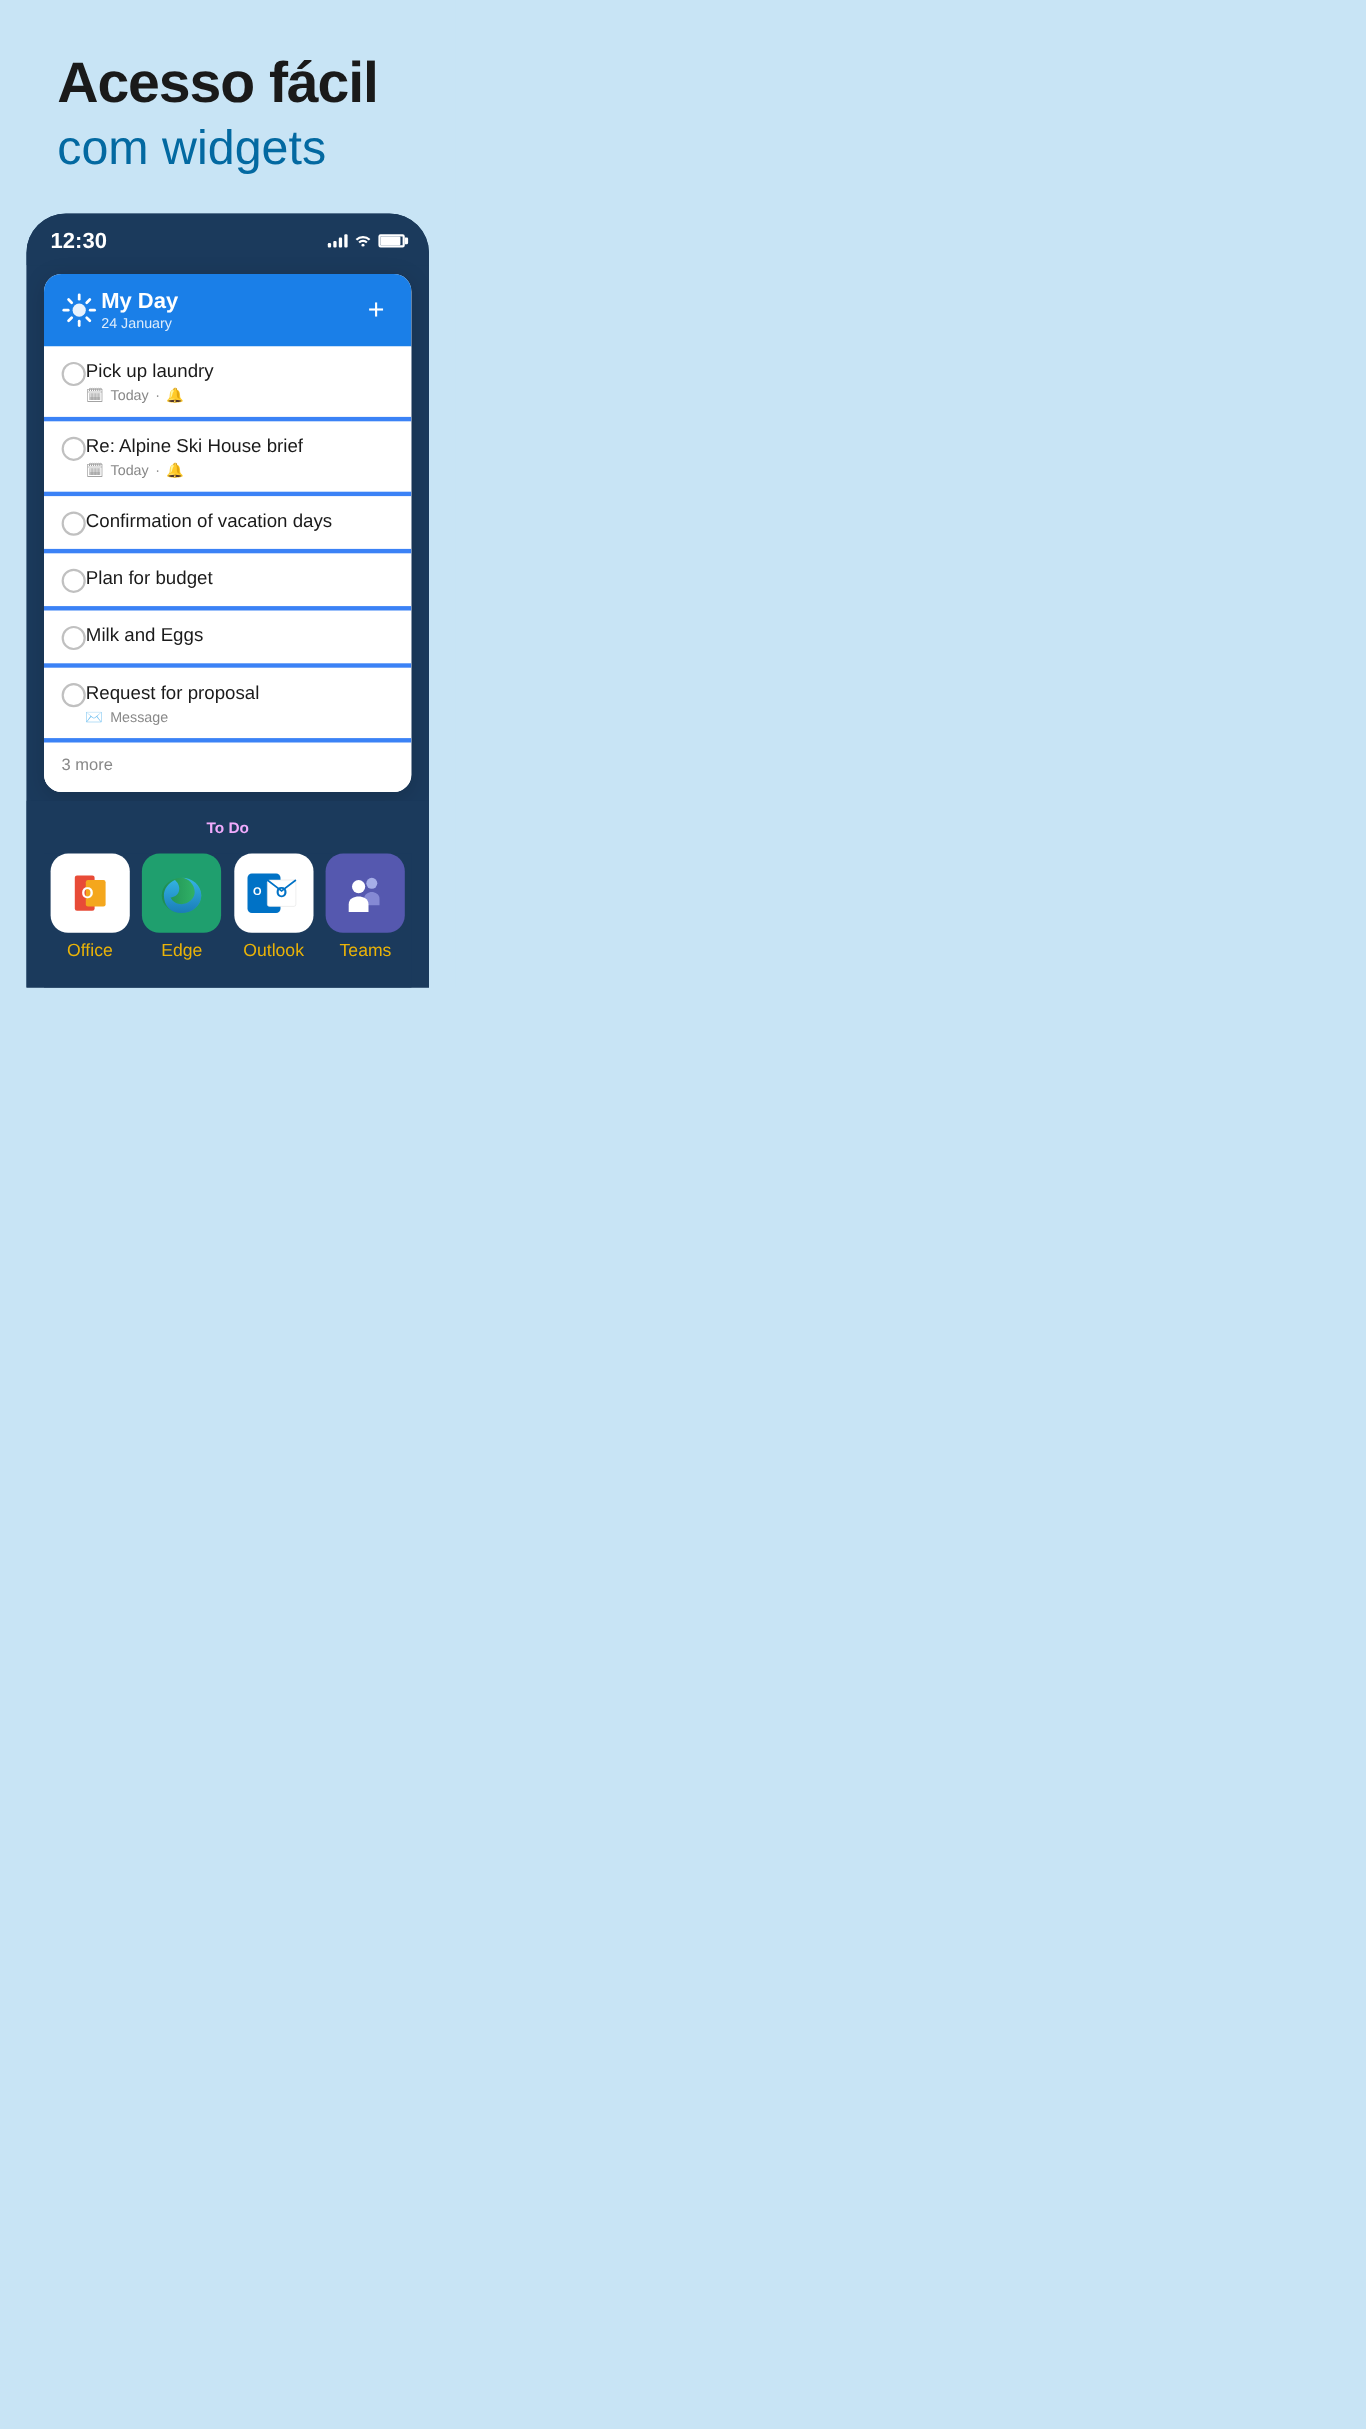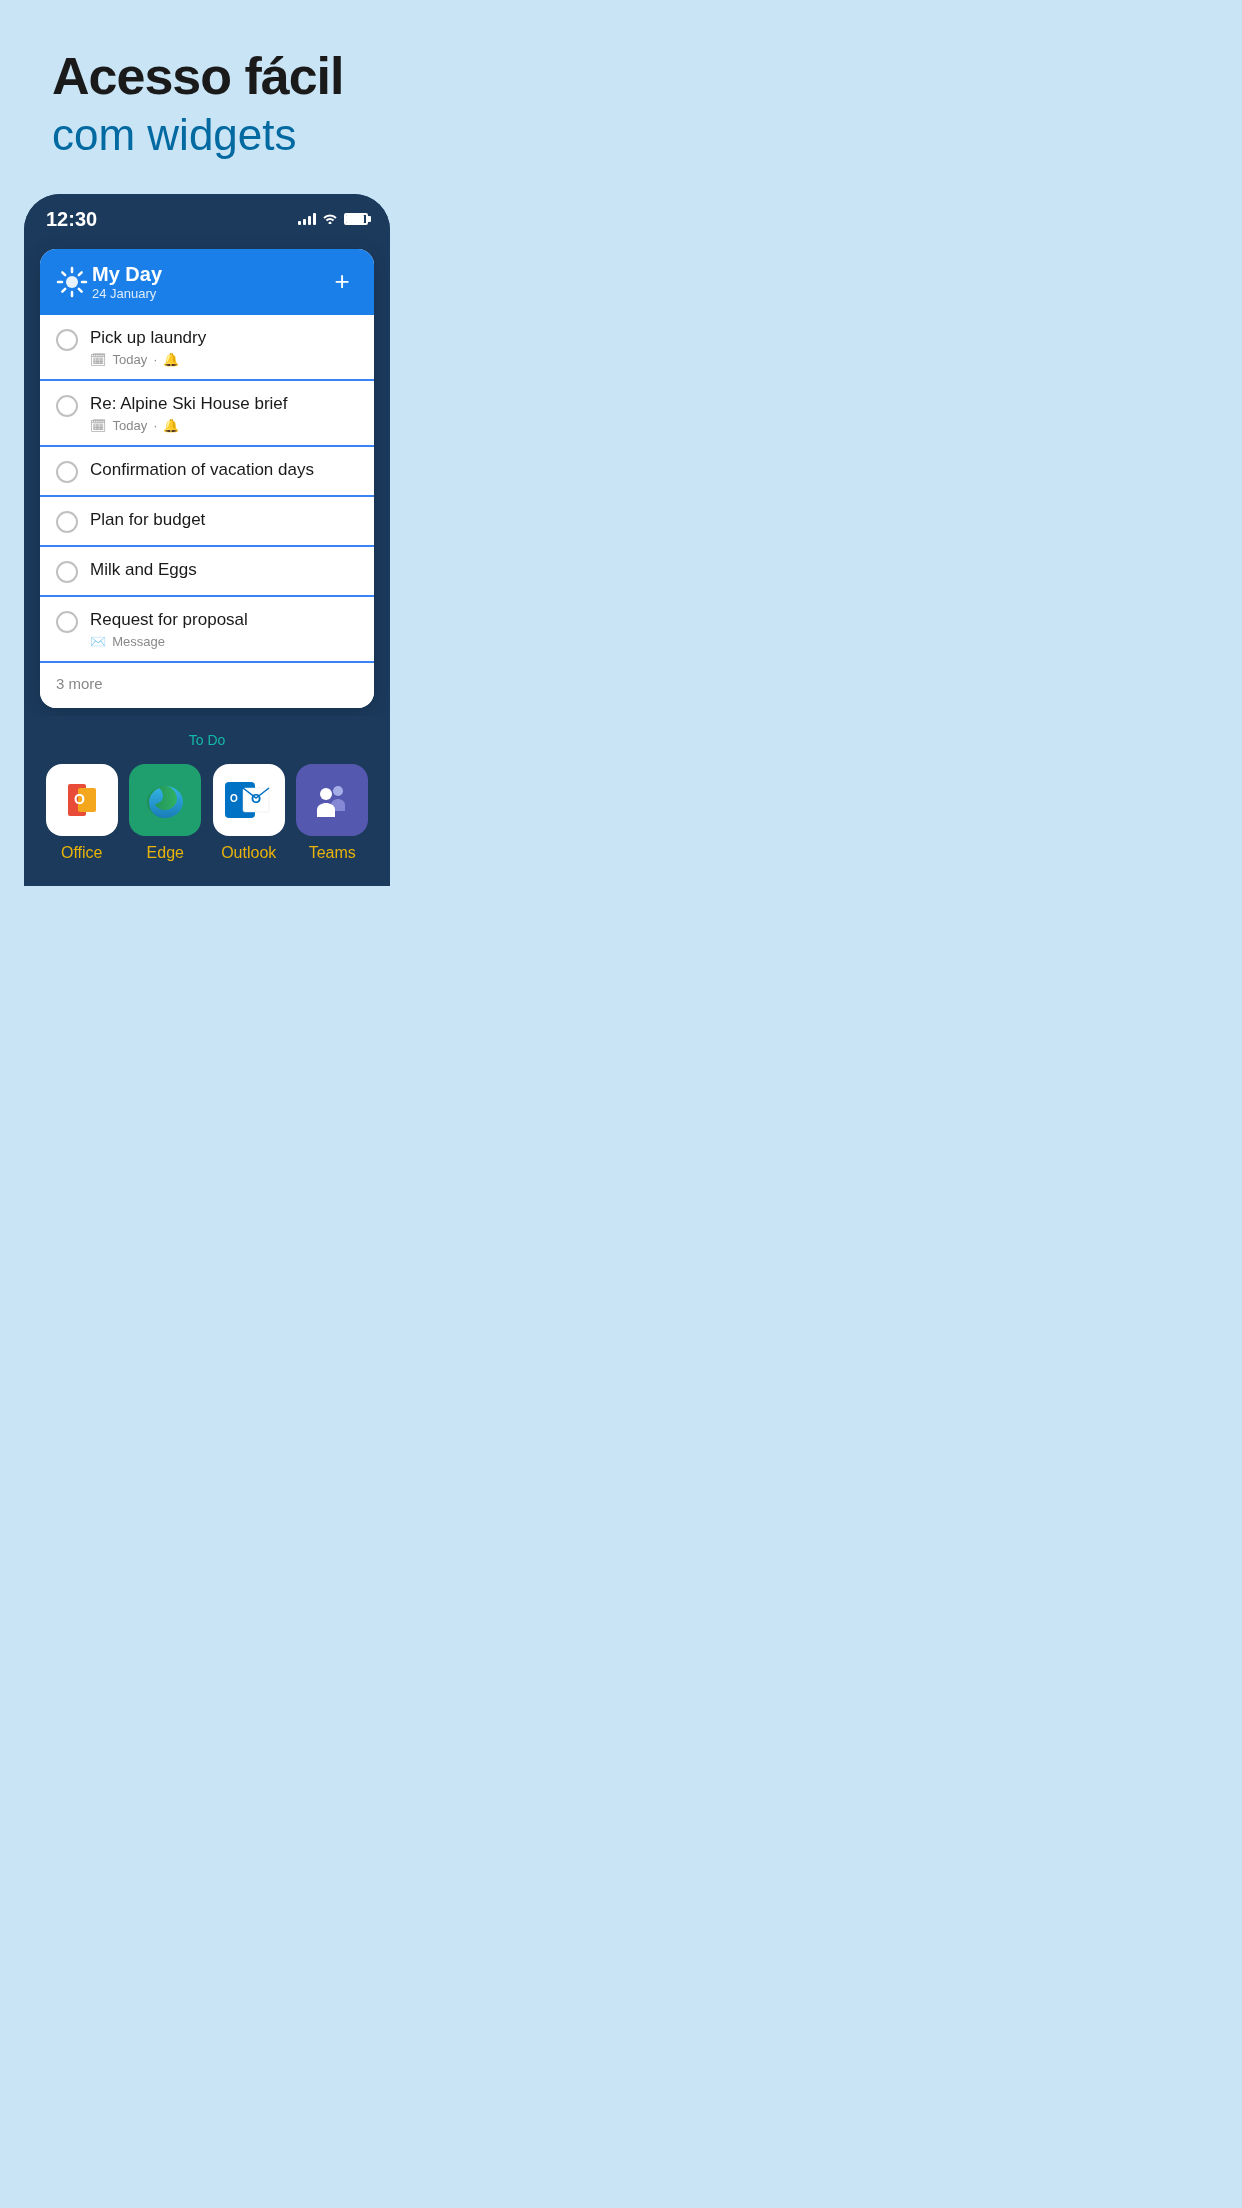--- a/index.html
+++ b/index.html
@@ -171,22 +171,21 @@
 
     
     .task-list {
       background: white;
     }
 
     .task-item {
       display: flex;
       align-items: flex-start;
       padding: 12px 16px;
-      border-bottom: 2px solid #3b82f6;
-      gap: 12px;
+      border-bottom: 4px solid #3b82f6;
     }
 
     .task-item:last-child {
       border-bottom: none;
     }
 
     .task-checkbox {
       width: 22px;
       height: 22px;
       border: 2px solid #c0c0c0;
@@ -221,24 +220,24 @@
       font-size: 15px;
     }
 
     
     .dock-area {
       background: #1b3a5c;
       padding: 16px 16px 0 16px;
     }
 
     .todo-label {
-      color: #14b8a6;
+      color: #f0abfc;
       text-align: center;
       font-size: 14px;
-      font-weight: 400;
+      font-weight: 700;
       margin-bottom: 16px;
     }
 
     .app-dock {
       display: flex;
       justify-content: space-around;
       padding: 0 0 24px 0;
       background: #1b3a5c;
     }
 

